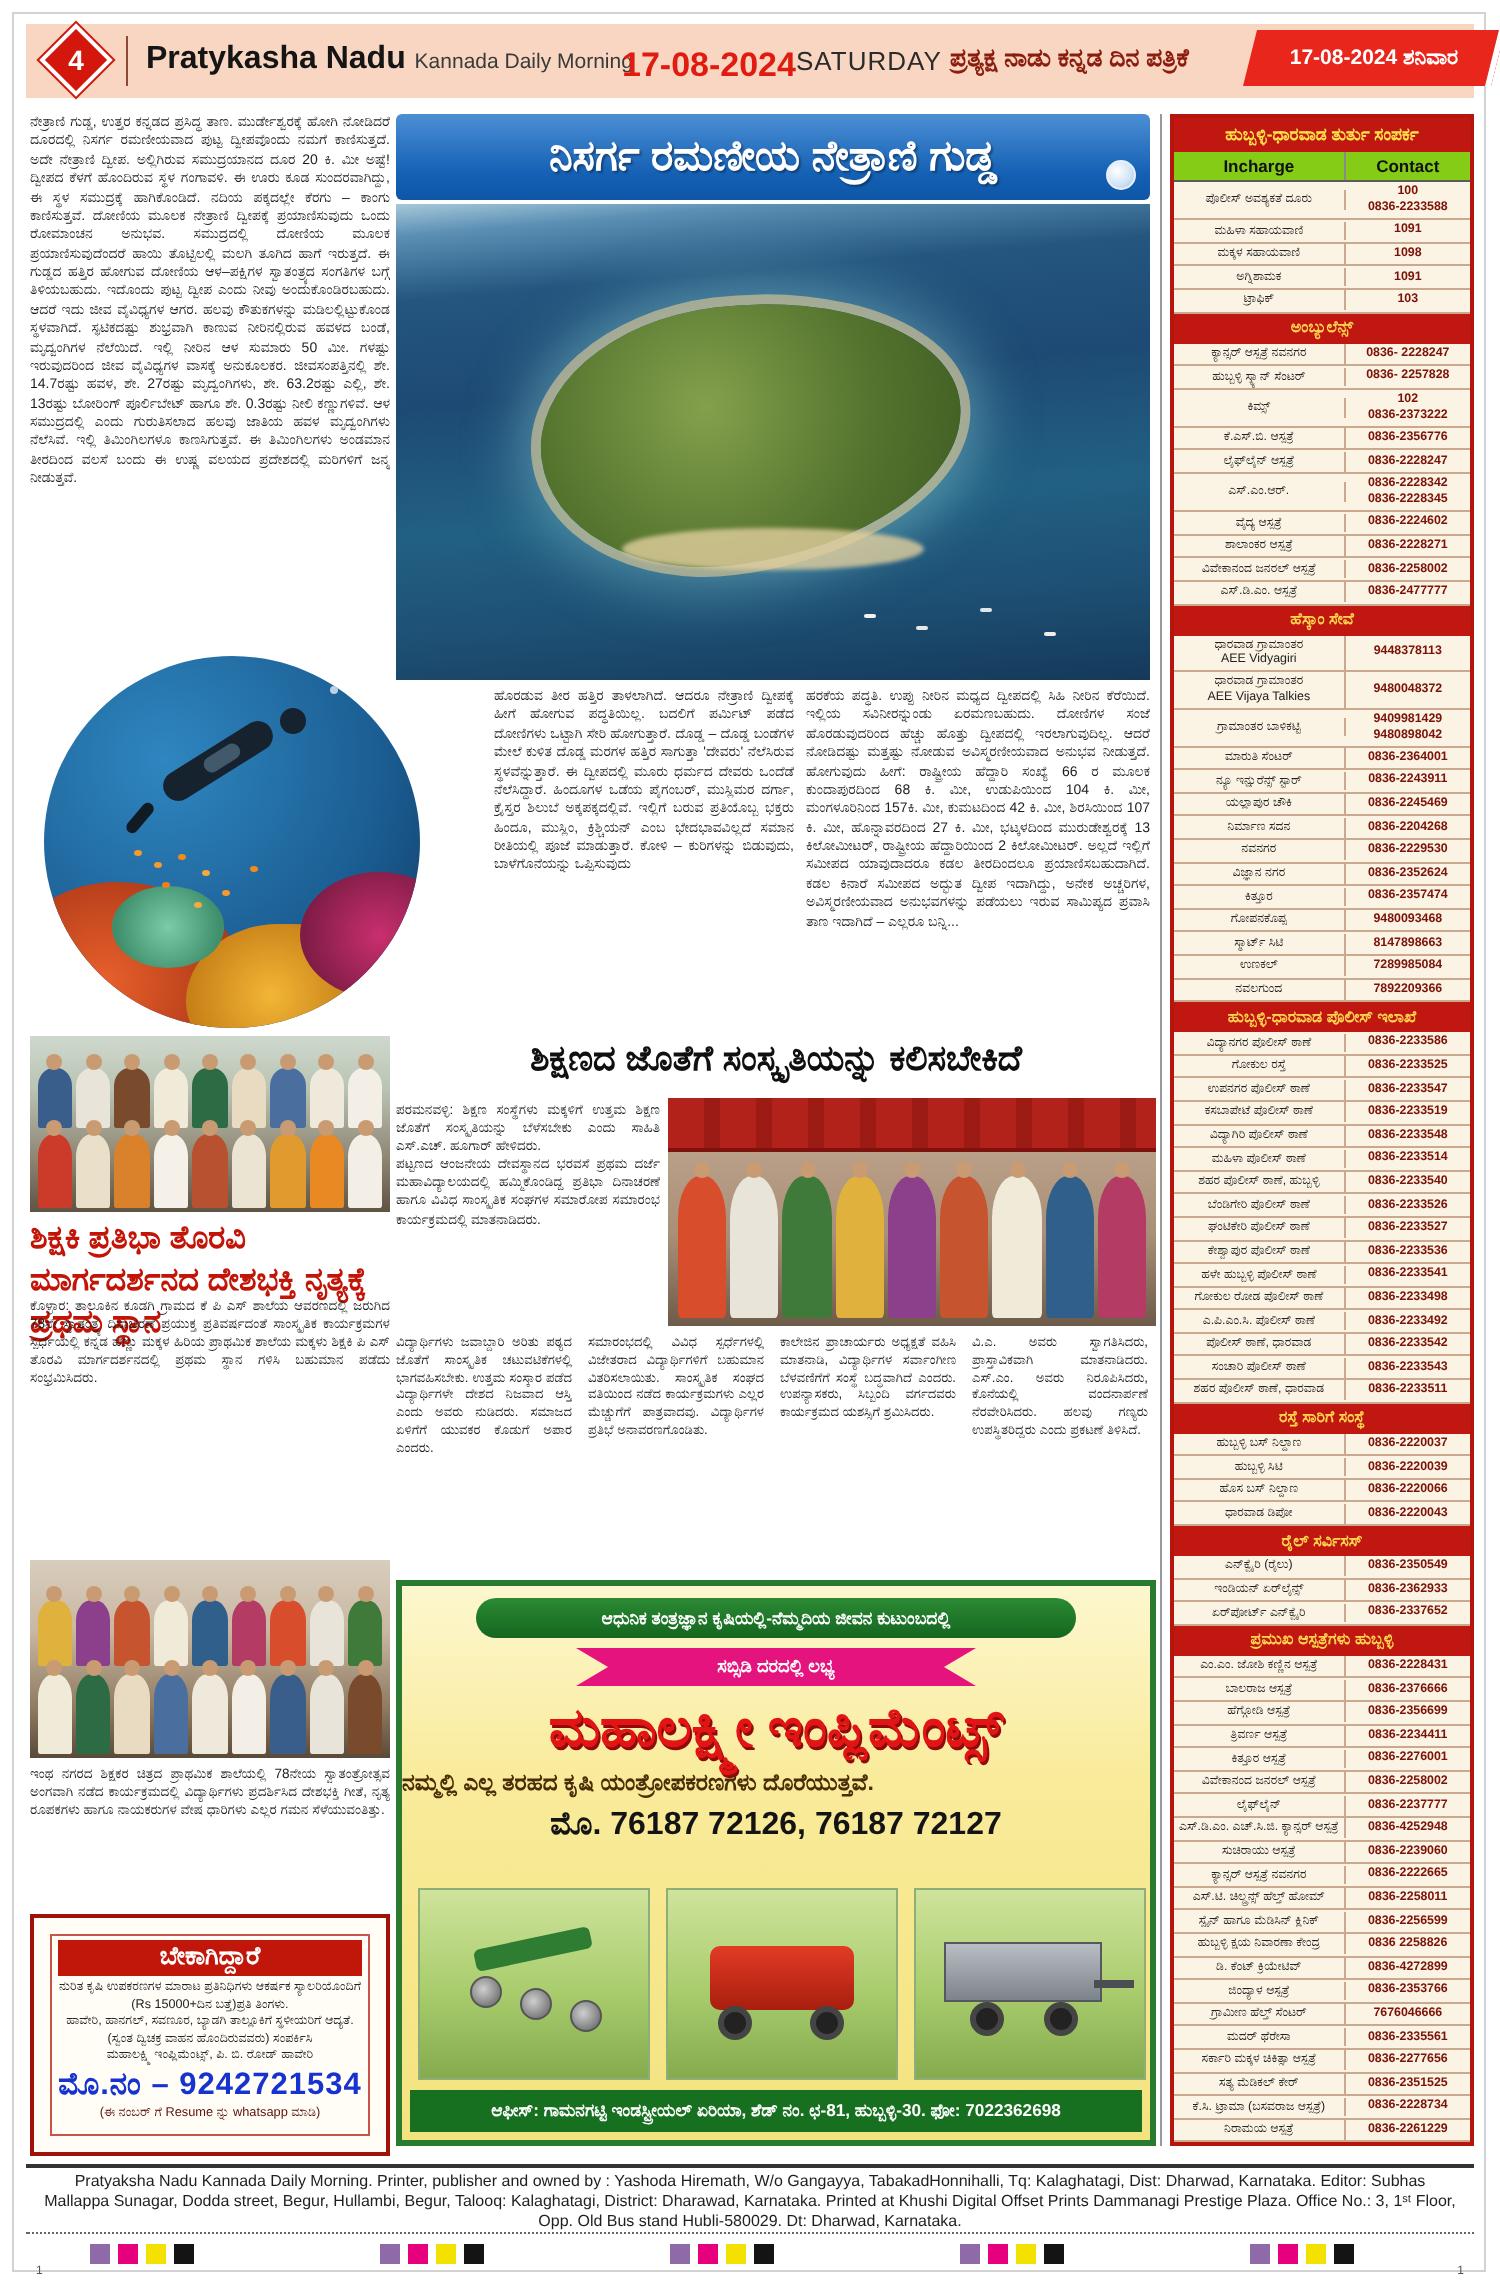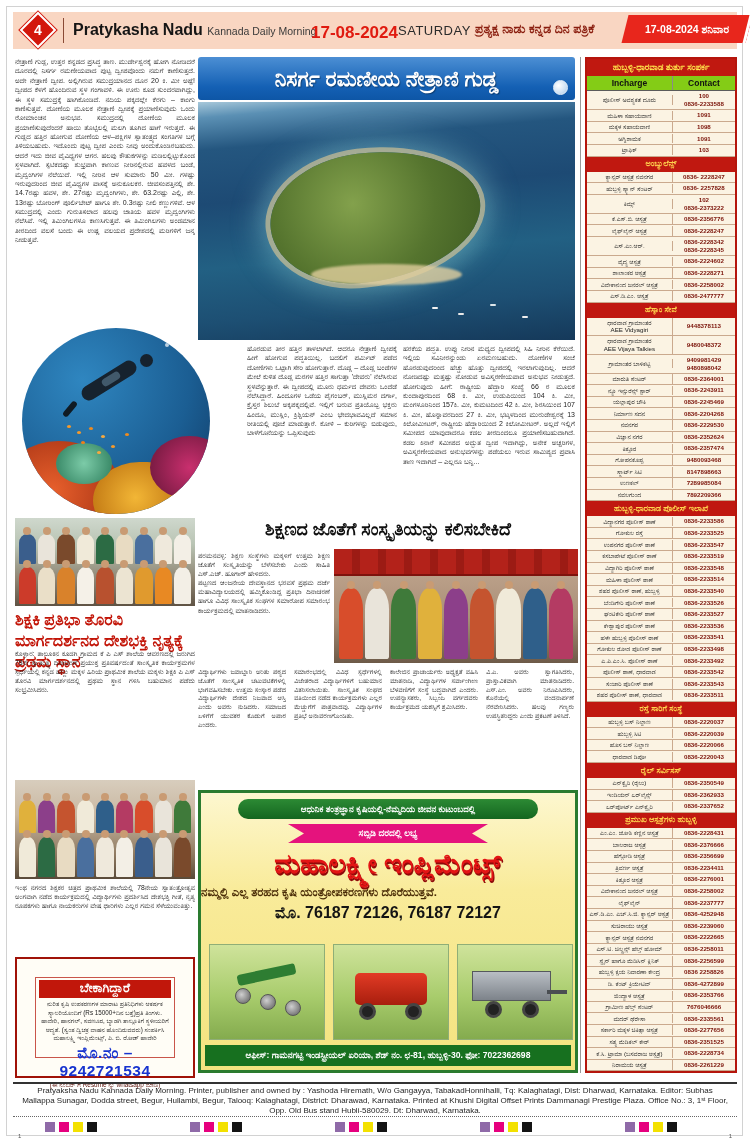--- a/index.html
+++ b/index.html
@@ -57,21 +57,21 @@
   .edu-cols > div { position:absolute; top:0; height:120px; }
 
   
   .t-photo1 { position:absolute; left:15px; top:518px; width:180px; height:88px; overflow:hidden; background:linear-gradient(180deg,#cfd8cd 0%,#b9c4b4 30%,#8e8472 70%,#5f5344 100%); }
   .headline3 { position:absolute; left:15px; top:610px; width:180px; font-size:16px; font-weight:bold; color:#c21407; line-height:1.3; text-align:left; }
   .t-body1 { position:absolute; left:15px; top:649px; width:180px; height:128px; }
   .t-photo2 { position:absolute; left:15px; top:780px; width:180px; height:99px; overflow:hidden; background:linear-gradient(180deg,#d8cdbd 0%,#c9b8a2 35%,#8f7a61 75%,#594a39 100%); }
   .t-body2 { position:absolute; left:15px; top:883px; width:180px; height:70px; }
 
   
-  .wanted { position:absolute; left:15px; top:957px; width:180px; height:121px; border:2px solid #a01208; background:#fffdf6; padding:18px; }
+  .wanted { position:absolute; left:15px; top:957px; width:180px; height:121px; border:2px solid #a01208; background:#fffdf6; padding:8px; }
   .wanted-inner { border:1px solid #c9554a; height:100%; padding:1px 3px; }
   .wanted-title { background:#c1170b; color:#fff; font-weight:bold; font-size:12.5px; text-align:center; padding:1px 0 2px; margin:1px 0 2px; }
   .wanted-body { font-size:6.3px; line-height:1.35; color:#222; text-align:center; white-space:pre-line; }
   .wanted-phone { font-size:15.5px; font-weight:bold; color:#1733cf; text-align:center; margin-top:1px; letter-spacing:.5px; }
   .wanted-note { font-size:6.4px; color:#5a1008; text-align:center; margin-top:1px; }
 
   
   .shop { position:absolute; left:198px; top:790px; width:380px; height:283px; border:3px solid #2a7b2f; background:linear-gradient(180deg,#fdf7cf 0%,#f9eb9a 35%,#f3e37f 100%); overflow:hidden; }
   .shop-topbar { margin:6px auto 0; width:300px; height:20px; background:linear-gradient(#2c8a34,#14661f); border-radius:10px; color:#fff; font-size:8.6px; font-weight:bold; line-height:20px; text-align:center; }
   .shop-ribbon { margin:5px auto 0; width:200px; height:19px; background:#e5137d; clip-path:polygon(0 0,100% 0,92% 50%,100% 100%,0 100%,8% 50%); color:#fff; font-size:9px; font-weight:bold; line-height:19px; text-align:center; }

